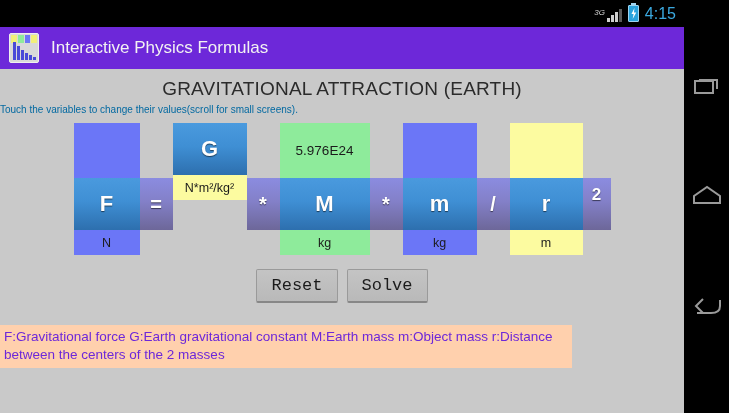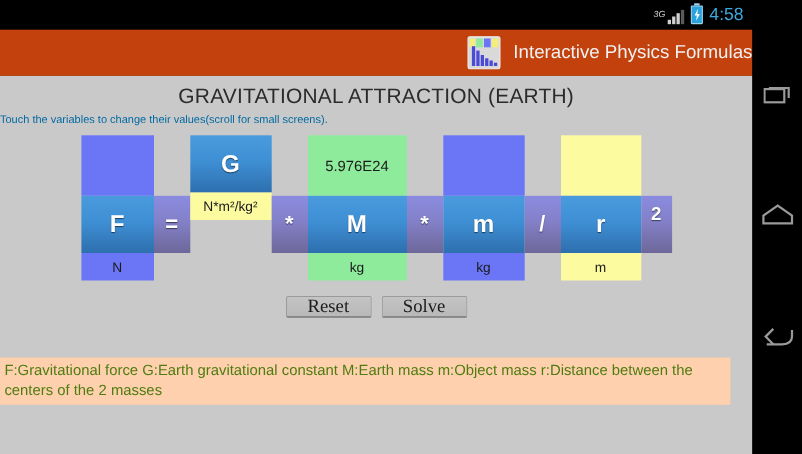--- a/index.html
+++ b/index.html
@@ -44,21 +44,21 @@
   .bolt {
     position:absolute; left:2px; top:2px; width:6px; height:11px;
     background:#fff;
     clip-path:polygon(60% 0%, 10% 55%, 45% 55%, 30% 100%, 90% 42%, 52% 42%);
   }
   .clock { font-size:16px; color:#3ba9e0; letter-spacing:0px; }
 
   
   .actionbar {
     position:absolute; left:0; top:27px; width:684px; height:42px;
-    background:#c2410c; display:flex; align-items:center; padding-left:9px;justify-content:flex-end;
+    background:#6d28d9; display:flex; align-items:center; padding-left:9px;
   }
   .app-icon {
     width:30px; height:30px; background:#d9d9d9;
     border:1px solid #efefef; border-radius:2px;
     position:relative; overflow:hidden; flex:none;
   }
   .app-icon .topcells { position:absolute; top:1px; left:1px; right:1px; height:8px; display:flex; gap:1px; }
   .app-icon .topcells span { flex:1; }
   .app-icon .bars2 { position:absolute; bottom:2px; left:3px; display:flex; align-items:flex-end; gap:1px; }
   .app-icon .bars2 i { display:block; width:3px; background:#4a4ad8; }
@@ -102,32 +102,32 @@
   .cell-sym.exp { font-size:17px; align-items:flex-start; padding-top:7px; }
   .cell-unit {
     height:25px; display:flex; align-items:center; justify-content:center;
     font-size:12.5px; color:#1b1b1b;
   }
   .blank { background:transparent; }
 
   
   .btn-row { display:flex; justify-content:center; gap:9px; margin-top:14px; }
   .btn {
-    min-width:78px; height:20px; padding:0 14px;
+    min-width:78px; height:34px; padding:0 14px;
     background:linear-gradient(to bottom,#c4c4c4,#b9b9b9);
     border:1px solid #9a9a9a; border-bottom:2px solid #878787;
     border-radius:2px; font-size:17px; color:#1b1b1b;
     display:flex; align-items:center; justify-content:center;
-    font-family:Liberation Serif, serif;
+    font-family:Liberation Mono, monospace;
   }
 
   
   .legend {
-    position:absolute; left:0; top:256px; width:664px;
-    background:#ffd0ad; color:#4d7c0f; font-size:13.5px;
+    position:absolute; left:0; top:256px; width:572px;
+    background:#ffd0ad; color:#6d28d9; font-size:13.5px;
     line-height:1.3; padding:3px 4px 5px 4px;
   }
 
   
   .navbar {
     position:absolute; right:0; top:0; width:45px; height:413px; background:#000;
   }
   .nav-btn {
     position:absolute; left:0; width:45px; height:46px;
     display:flex; align-items:center; justify-content:center;
@@ -148,21 +148,21 @@
         <span class="bars">
             <i></i>
             <i></i>
             <i></i>
             <i></i>
           </span>
       </span>
       <span class="battery">
         <span class="bolt"></span>
       </span>
-      <span class="clock">4:58</span>
+      <span class="clock">4:15</span>
     </div>
   </div>
 
   <div class="actionbar">
     <span class="app-icon">
       <span class="topcells">
         <span style="background:#f2f07a"></span>
           <span style="background:#8eeb9b"></span>
           <span style="background:#6b76f7"></span>
           <span style="background:#f2f07a"></span>

